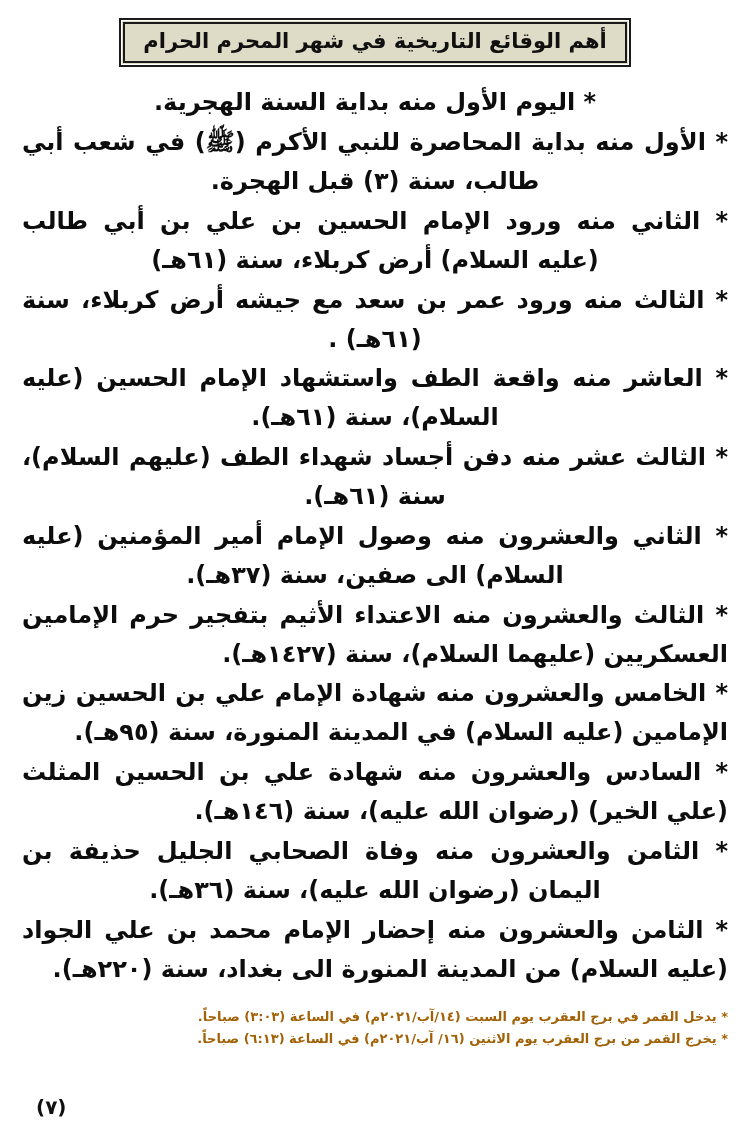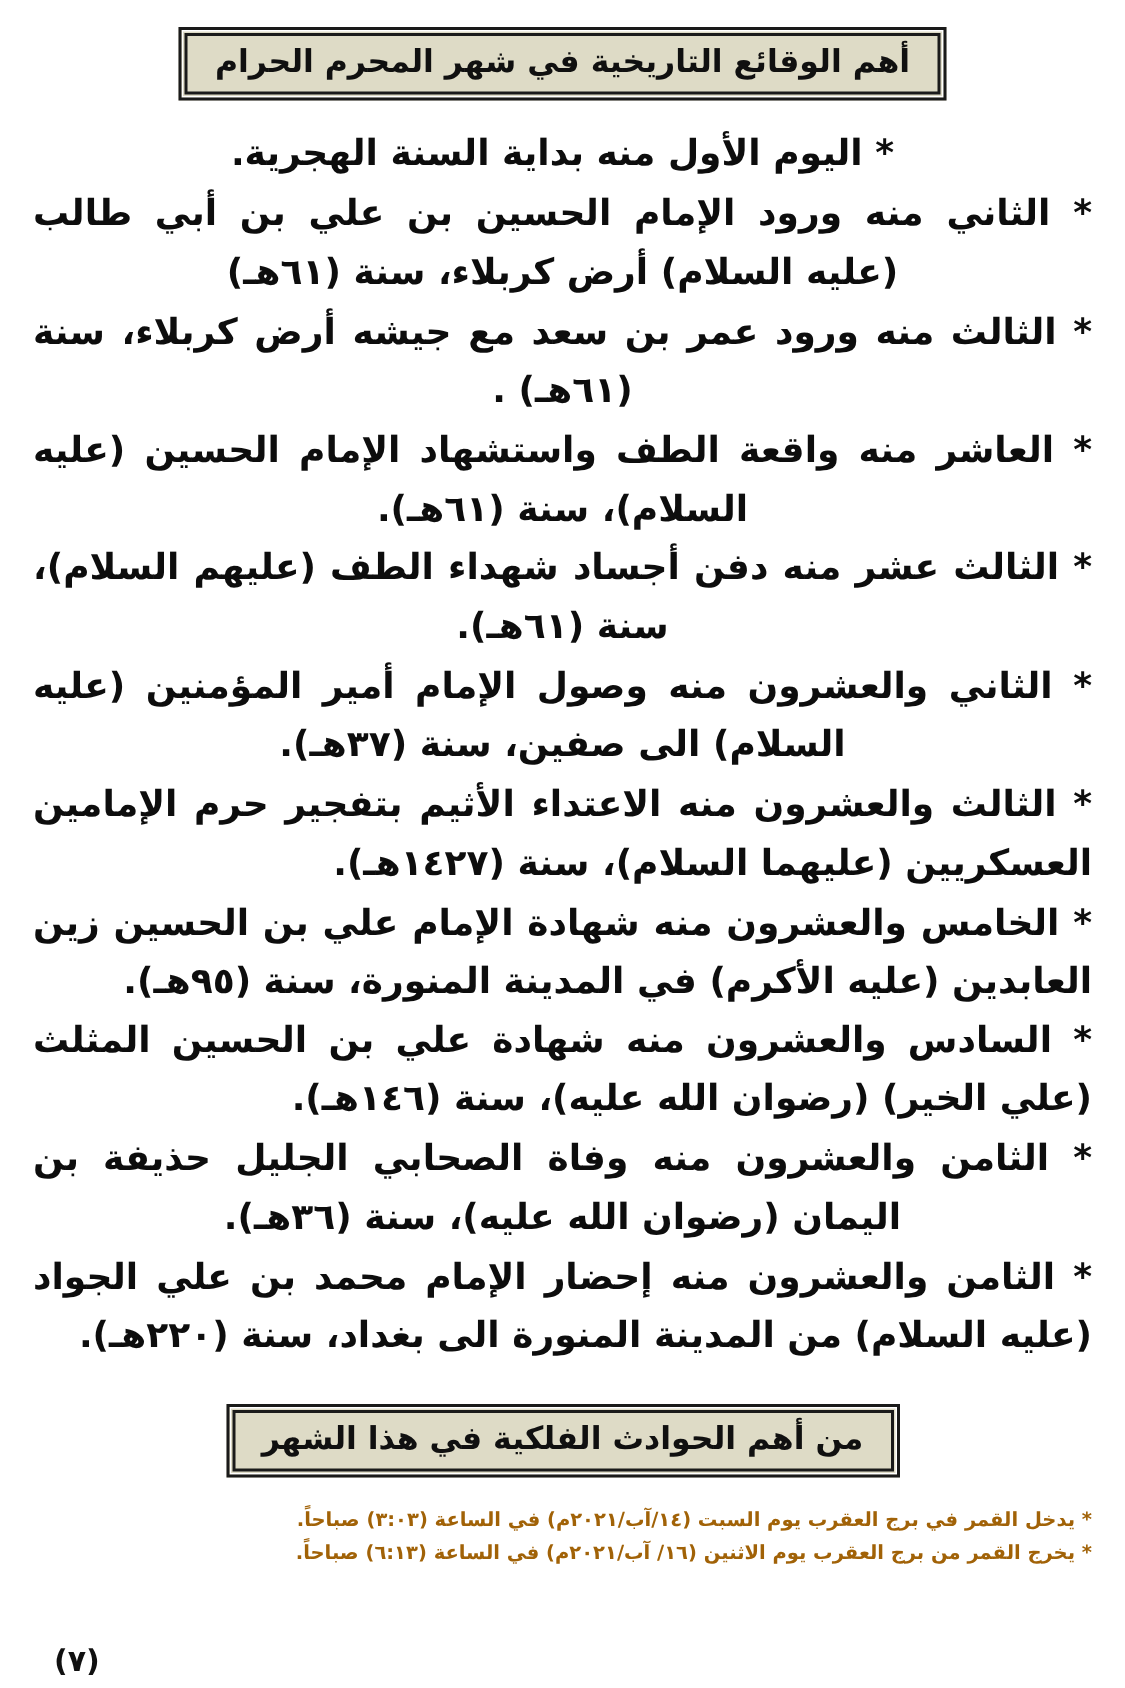--- a/index.html
+++ b/index.html
@@ -119,20 +119,24 @@
     </div>
   </div>
 
   <ul class="events">
     <li>
       <span class="bullet">*</span>
       <span>اليوم الأول منه بداية السنة الهجرية.</span>
     </li>
     <li>
       <span class="bullet">*</span>
+      <span>الأول منه بداية المحاصرة للنبي الأكرم (ﷺ) في شعب أبي طالب، سنة (٣) قبل الهجرة.</span>
+    </li>
+    <li>
+      <span class="bullet">*</span>
       <span>الثاني منه ورود الإمام الحسين بن علي بن أبي طالب (عليه السلام) أرض كربلاء، سنة (٦١هـ)</span>
     </li>
     <li>
       <span class="bullet">*</span>
       <span>الثالث منه ورود عمر بن سعد مع جيشه أرض كربلاء، سنة (٦١هـ) .</span>
     </li>
     <li>
       <span class="bullet">*</span>
       <span>العاشر منه واقعة الطف واستشهاد الإمام الحسين (عليه السلام)، سنة (٦١هـ).</span>
     </li>
@@ -143,43 +147,36 @@
     <li>
       <span class="bullet">*</span>
       <span>الثاني والعشرون منه وصول الإمام أمير المؤمنين (عليه السلام) الى صفين، سنة (٣٧هـ).</span>
     </li>
     <li class="tall">
       <span class="bullet">*</span>
       <span>الثالث والعشرون منه الاعتداء الأثيم بتفجير حرم الإمامين العسكريين (عليهما السلام)، سنة (١٤٢٧هـ).</span>
     </li>
     <li class="tall">
       <span class="bullet">*</span>
-      <span>الخامس والعشرون منه شهادة الإمام علي بن الحسين زين العابدين (عليه الأكرم) في المدينة المنورة، سنة (٩٥هـ).</span>
+      <span>الخامس والعشرون منه شهادة الإمام علي بن الحسين زين الإمامين (عليه السلام) في المدينة المنورة، سنة (٩٥هـ).</span>
     </li>
     <li class="tall">
       <span class="bullet">*</span>
       <span>السادس والعشرون منه شهادة علي بن الحسين المثلث (علي الخير) (رضوان الله عليه)، سنة (١٤٦هـ).</span>
     </li>
     <li>
       <span class="bullet">*</span>
       <span>الثامن والعشرون منه وفاة الصحابي الجليل حذيفة بن اليمان (رضوان الله عليه)، سنة (٣٦هـ).</span>
     </li>
     <li class="tall">
       <span class="bullet">*</span>
       <span>الثامن والعشرون منه إحضار الإمام محمد بن علي الجواد (عليه السلام) من المدينة المنورة الى بغداد، سنة (٢٢٠هـ).</span>
     </li>
   </ul>
 
-  <div class="banner-wrap" id="banner-astro">
-    <div class="banner">
-      <div class="banner-inner">
-        <div class="banner-text">من أهم الحوادث الفلكية في هذا الشهر</div>
-      </div>
-    </div>
-  </div>
 
   <ul class="astro">
     <li>
       <span class="bullet">*</span>
       <span>يدخل القمر في برج العقرب يوم السبت (١٤/آب/٢٠٢١م) في الساعة (٣:٠٣) صباحاً.</span>
     </li>
     <li>
       <span class="bullet">*</span>
       <span>يخرج القمر من برج العقرب يوم الاثنين (١٦/ آب/٢٠٢١م) في الساعة (٦:١٣) صباحاً.</span>
     </li>

